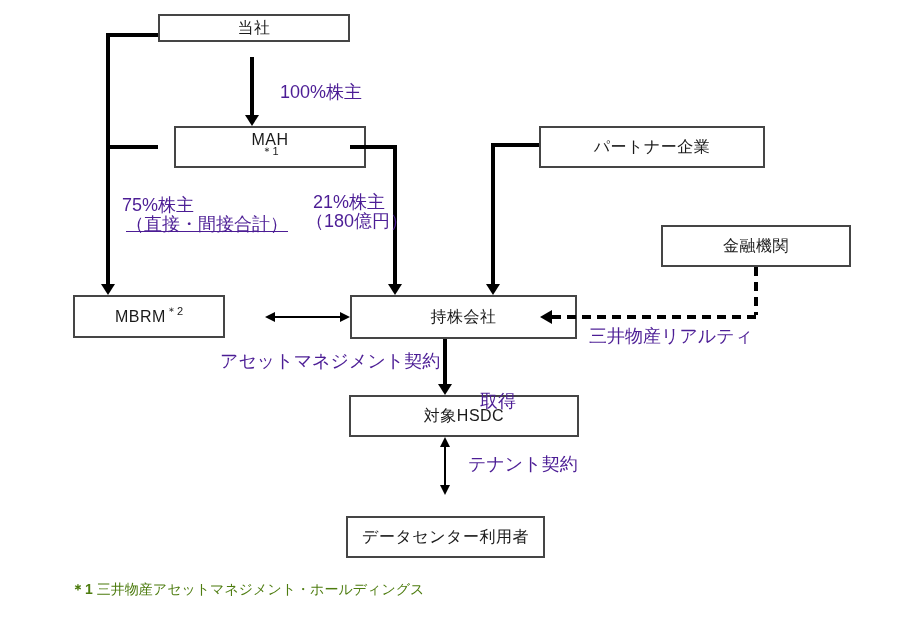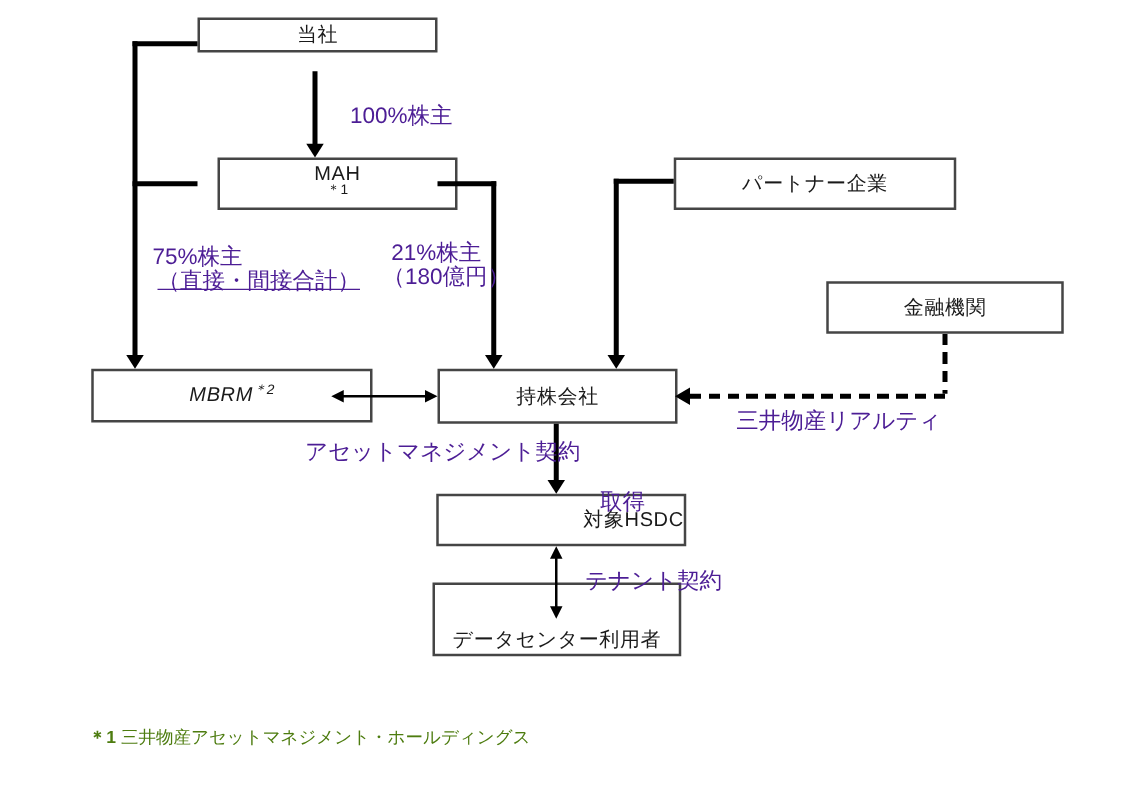--- a/index.html
+++ b/index.html
@@ -71,34 +71,34 @@
   </div>
 
   <div class="box" style="left:539px;top:126px;width:226px;height:42px;">
     <span>パートナー企業</span>
   </div>
 
   <div class="box" style="left:661px;top:225px;width:190px;height:42px;">
     <span>金融機関</span>
   </div>
 
-  <div class="box" style="left:73px;top:295px;width:225px;height:43px;font-style:italic;">
+  <div class="box" style="left:73px;top:295px;width:152px;height:43px;">
     <span>MBRM</span>
       <span class="sup">＊2</span>
   </div>
 
-  <div class="box" style="left:350px;top:295px;width:192px;height:44px;">
+  <div class="box" style="left:350px;top:295px;width:227px;height:44px;">
     <span>持株会社</span>
   </div>
 
-  <div class="box" style="left:349px;top:395px;width:200px;height:42px;justify-content:flex-end;">
+  <div class="box" style="left:349px;top:395px;width:230px;height:42px;">
     <span>対象HSDC</span>
   </div>
 
-  <div class="box" style="left:346px;top:466px;width:199px;height:59px;align-items:flex-end;">
+  <div class="box" style="left:346px;top:516px;width:199px;height:42px;">
     <span>データセンター利用者</span>
   </div>
 
   <div class="line" style="left:250px;top:57px;width:4px;height:60px;"></div>
   <div class="ah ah-down-big" style="left:245px;top:115px;"></div>
 
   <div class="line" style="left:106px;top:33px;width:52px;height:4px;"></div>
   <div class="line" style="left:106px;top:33px;width:4px;height:251px;"></div>
   <div class="line" style="left:106px;top:145px;width:52px;height:4px;"></div>
   <div class="ah ah-down-big" style="left:101px;top:284px;"></div>
@@ -127,21 +127,21 @@
   <div class="ah ah-down-sm" style="left:440px;top:485px;"></div>
 
   <div class="label" style="left:280px;top:82px;">100%株主</div>
 
   <div class="label" style="left:122px;top:195px;">75%株主</div>
   <div class="label" style="left:126px;top:214px;text-decoration:underline;">（直接・間接合計）</div>
 
   <div class="label" style="left:313px;top:192px;">21%株主</div>
   <div class="label" style="left:306px;top:211px;text-align:center;">（180億円）</div>
 
-  <div class="label" style="left:220px;top:351px;margin-left:24px;">アセットマネジメント契約</div>
+  <div class="label" style="left:220px;top:351px;">アセットマネジメント契約</div>
 
   <div class="label" style="left:589px;top:326px;">三井物産リアルティ</div>
 
   <div class="label" style="left:480px;top:355px;margin-top:36px;">取得</div>
 
   <div class="label" style="left:468px;top:454px;">テナント契約</div>
 
   <div class="footnote" style="left:71px;top:581px;">
     <span class="marker">＊1</span><span>三井物産アセットマネジメント・ホールディングス</span>
   </div>

